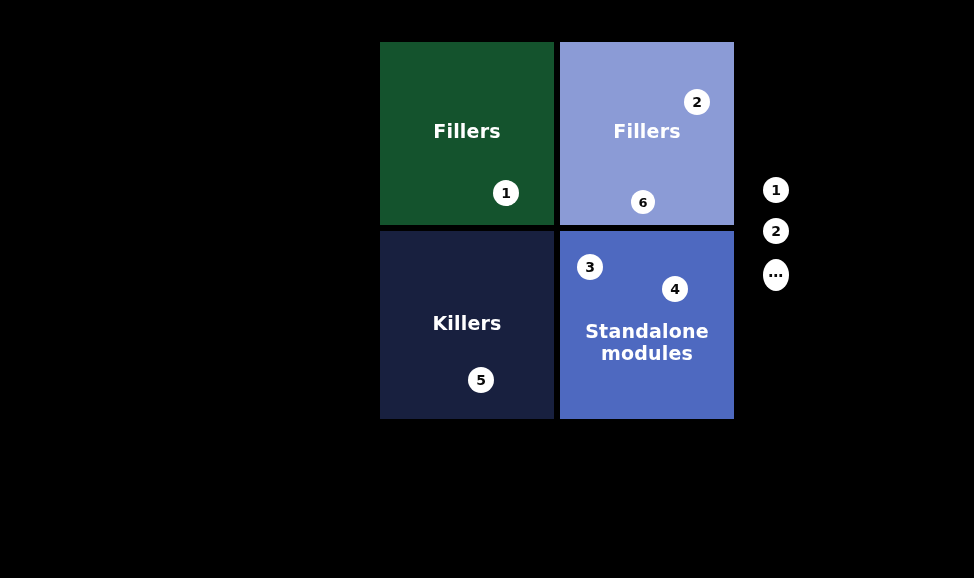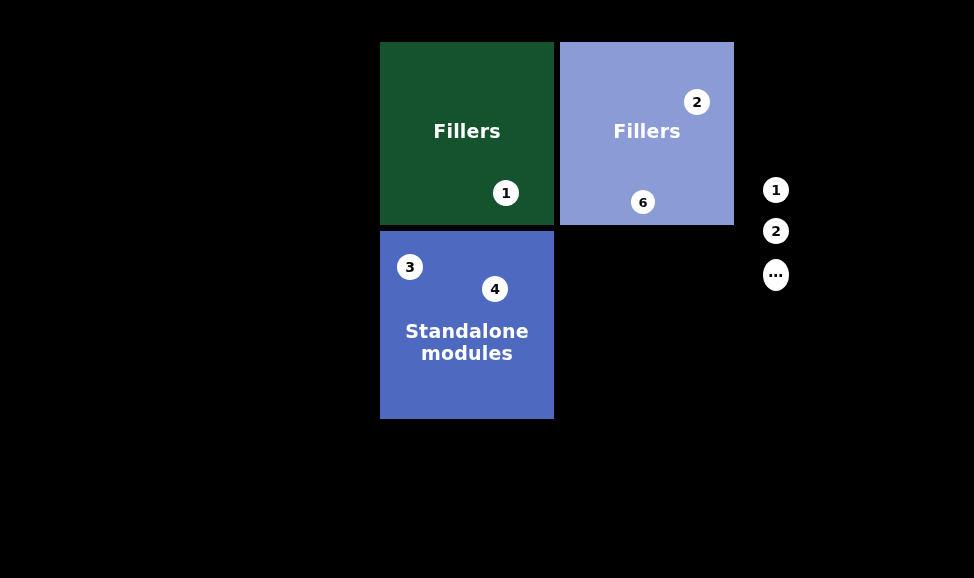--- a/index.html
+++ b/index.html
@@ -111,20 +111,24 @@
     <div class="q-label">Fillers</div>
     <div class="badge" style="left:113px; top:138px;">1</div>
   </div>
 
   <div class="quadrant q-leaders">
     <div class="q-label">Fillers</div>
     <div class="badge" style="left:124px; top:47px;">2</div>
     <div class="badge small" style="left:71px; top:148px;">6</div>
   </div>
 
+  <div class="quadrant q-killers">
+    <div class="q-label">Killers</div>
+    <div class="badge" style="left:88px; top:136px;">5</div>
+  </div>
 
   <div class="quadrant q-standalone">
     <div class="q-label">Standalone<br>modules</div>
     <div class="badge" style="left:17px; top:23px;">3</div>
     <div class="badge" style="left:102px; top:45px;">4</div>
   </div>
 
 </div>
 
 <div id="legend">

